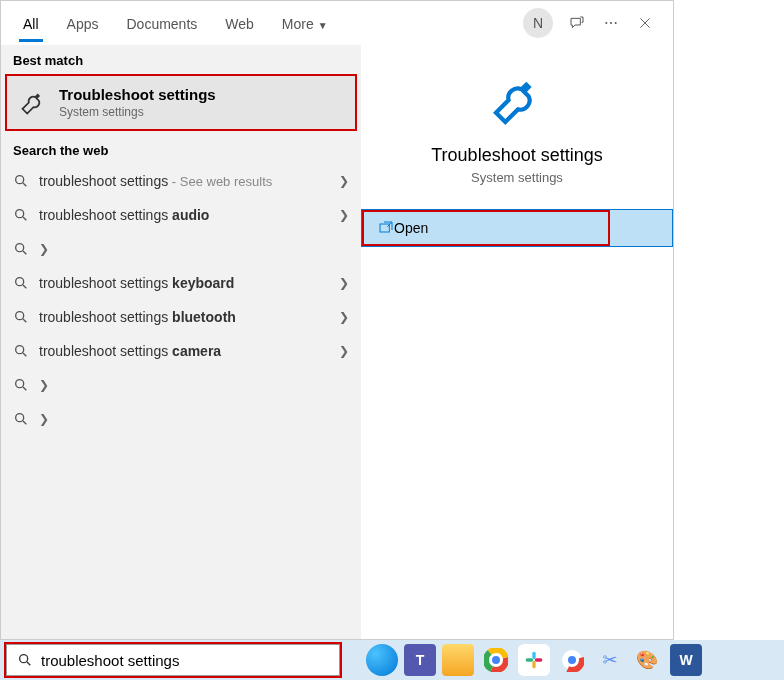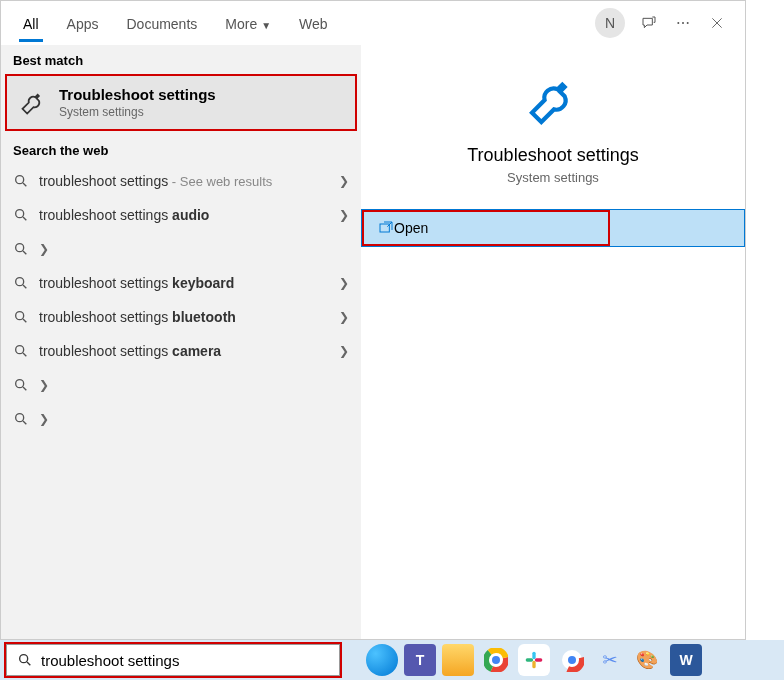--- a/index.html
+++ b/index.html
@@ -1,18 +1,18 @@
 <!DOCTYPE html>
 <html><head>
 <meta charset="utf-8">
 <style>
 * { box-sizing: border-box; margin: 0; padding: 0; font-family: "Segoe UI", sans-serif; }
 body { width: 784px; height: 680px; background: #fff; overflow: hidden; position: relative; }
 
-.window { width: 746px; height: 640px; border: 1px solid #ccc; background: #fff; display: flex; flex-direction: column; }
+.window { width: 674px; height: 640px; border: 1px solid #ccc; background: #fff; display: flex; flex-direction: column; }
 
 
 .header { display: flex; align-items: center; height: 44px; padding: 0 8px; }
 .tabs { display: flex; gap: 0; }
 .tab { padding: 12px 14px 10px; font-size: 14px; color: #555; cursor: pointer; position: relative; }
 .tab.active { color: #000; }
 .tab.active::after { content: ""; position: absolute; left: 10px; right: 10px; bottom: 0; height: 3px; background: #0078d4; }
 .tab .chev { margin-left: 4px; font-size: 10px; }
 .header-right { margin-left: auto; display: flex; align-items: center; gap: 14px; padding-right: 10px; }
 .avatar { width: 30px; height: 30px; border-radius: 50%; background: #e5e5e5; display: flex; align-items: center; justify-content: center; font-size: 14px; color: #555; }
@@ -60,22 +60,22 @@
 </style>
 </head>
 <body>
 
 <div class="window">
   <div class="header">
     <div class="tabs">
       <div class="tab active">All</div>
       <div class="tab">Apps</div>
       <div class="tab">Documents</div>
+      <div class="tab">Web</div>
       <div class="tab"><span>More</span><span class="chev">▼</span></div>
-      <div class="tab">Web</div>
     </div>
     <div class="header-right">
       <div class="avatar">N</div>
       <div class="hicon">
         <svg viewBox="0 0 24 24" fill="none" stroke="currentColor" stroke-width="1.5">
             <path d="M3 5h14v10H9l-4 4v-4H3z"></path>
             <path d="M17 3h4v8h-2"></path>
           </svg>
       </div>
       <div class="hicon">

